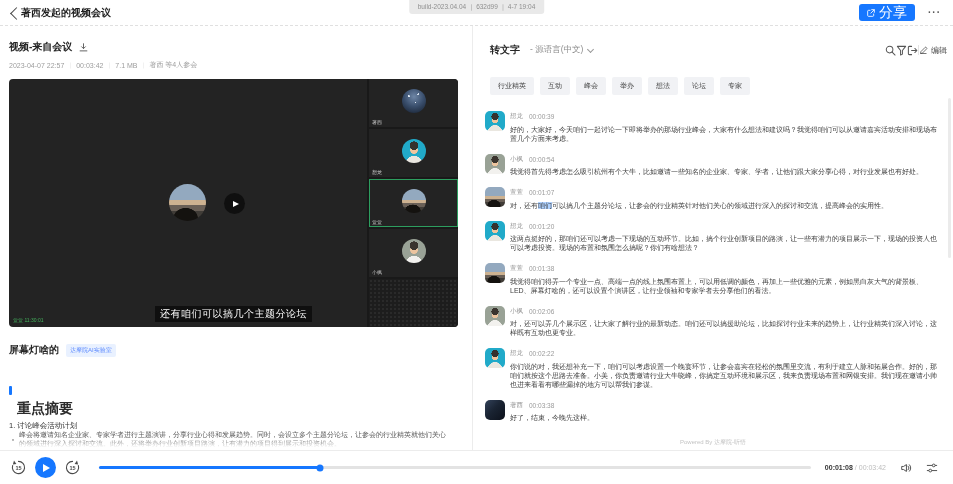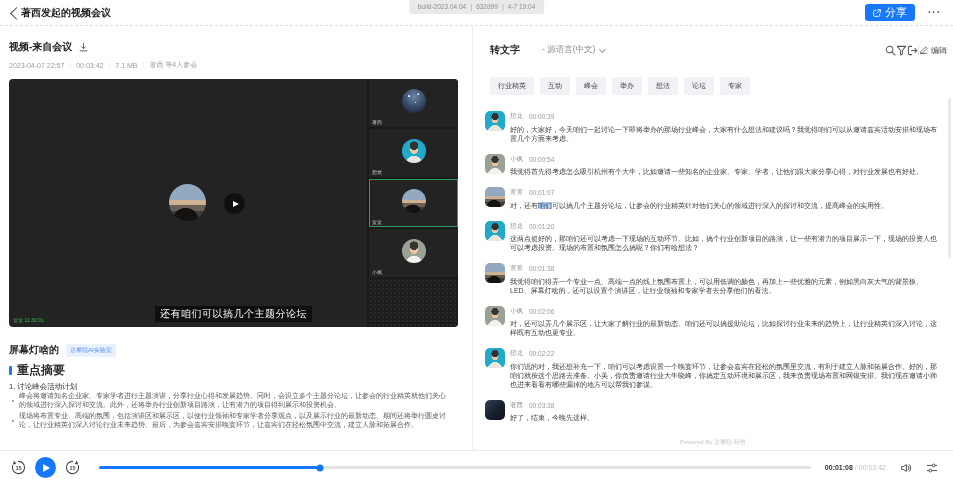--- a/index.html
+++ b/index.html
@@ -11,21 +11,21 @@
 .topbar { height:26px; flex:none; border-bottom:1px dashed #e0e0e0; display:flex;
   align-items:center; padding:0 12px; position:relative; }
 .tb-left { display:flex; align-items:center; }
 .back-ic { width:9px; height:9px; border-left:1.4px solid #444; border-bottom:1.4px solid #444;
   transform:rotate(45deg); margin-top:1px; }
 .tb-title { font-size:10px; font-weight:700; color:#1f1f1f; }
 .build-badge { position:absolute; left:50%; top:0; transform:translateX(-50%);
   background:#e9e9e9; color:#8f8f8f; font-size:6.5px; padding:2.5px 9px; border-radius:0 0 3px 3px; }
 .tb-right { margin-left:auto; display:flex; align-items:center; gap:13px; }
 .share-btn { background:#1677ff; color:#fff; border:none; border-radius:3px; height:17px;
-  padding:0 8px; font-size:11px; display:flex; align-items:center; gap:4px; font-family:inherit; }
+  padding:0 8px; font-size:14px; display:flex; align-items:center; gap:4px; font-family:inherit; }
 .more-dots { color:#595959; font-size:10px; letter-spacing:1px; font-weight:700; line-height:6px; }
 
 
 .content { flex:1; display:flex; min-height:0; }
 .left-panel { width:473px; flex:none; border-right:1px solid #ececec; padding:0 25px 0 9px;
   position:relative; overflow:hidden; }
 .lp-title-row { margin-top:14px; display:flex; align-items:center; gap:7px; }
 .lp-title { font-size:10px; font-weight:700; color:#262626; }
 .lp-meta { margin-top:6px; font-size:7px; color:#9d9d9d; display:flex; align-items:center; gap:3px; }
 .meta-sep { color:#dcdcdc; font-size:6px; }
@@ -75,35 +75,35 @@
   linear-gradient(to bottom, #93a9bf 0 44%, #cdb291 44% 58%, #6a6057 58% 74%, #403c37 74%); }
 .av-dark { background:linear-gradient(135deg, #33425a 0%, #1a2433 45%, #0c111b 100%); }
 
 
 .sum-title-row { margin-top:16px; display:flex; align-items:center; }
 .sum-title { font-size:10px; font-weight:700; color:#262626; }
 .sum-badge { margin-left:7px; font-size:6px; color:#5e8bff; background:#e9f1ff;
   padding:2px 4px; border-radius:2px; }
 .sec-title { margin-top:5px; display:flex; align-items:center; }
 .sec-bar { width:3px; height:9px; background:#1677ff; border-radius:1px; margin-right:5px; }
-.sec-label { font-size:12px; font-weight:700; color:#2b2b2b; }
+.sec-label { font-size:14px; font-weight:700; color:#2b2b2b;margin-top:38px; }
 .sum-item { margin-top:3px; }
 .si-title { font-size:7.5px; font-weight:400; color:#333; line-height:9px; }
 .si-body { margin-top:1px; margin-left:1px; padding-left:9px; position:relative;
   font-size:7px; color:#5a5a5a; line-height:8.5px; }
 .si-body::before { content:""; position:absolute; left:2px; top:50%; margin-top:-1px;
   width:2px; height:2px; border-radius:50%; background:#8a8a8a; }
 .lp-fade { position:absolute; left:0; right:0; bottom:0; height:12px;
   background:linear-gradient(to bottom, rgba(255,255,255,0), #fff 80%); }
 
 
 .right-panel { flex:1; position:relative; overflow:hidden; }
 .rp-header { margin:17px 6px 0 17px; display:flex; align-items:center; }
 .rp-title { font-size:10px; font-weight:700; color:#262626; }
-.rp-lang { font-size:8.5px; color:#8c8c8c; margin-left:22px; }
+.rp-lang { font-size:8.5px; color:#8c8c8c; margin-left:10px; }
 .chev-down { width:5px; height:5px; border-right:1.2px solid #999; border-bottom:1.2px solid #999;
   transform:rotate(45deg); margin:-2px 0 0 5px; }
 .rp-icons { margin-left:auto; display:flex; align-items:flex-start; }
 .rp-icons svg { display:block; }
 .v-div { width:1px; height:10px; background:#e3e3e3; }
 .edit-btn { display:flex; align-items:center; gap:3px; font-size:8px; color:#4a4a4a; }
 .tags { margin:20px 15px 0 17px; display:flex; gap:6px; }
 .tag { background:#f1f2f5; color:#454545; font-size:7px; padding:4px 8px; border-radius:2px; }
 .messages { margin:16px 10px 0 12px; }
 .msg { display:flex; align-items:flex-start; margin-bottom:11px; }

